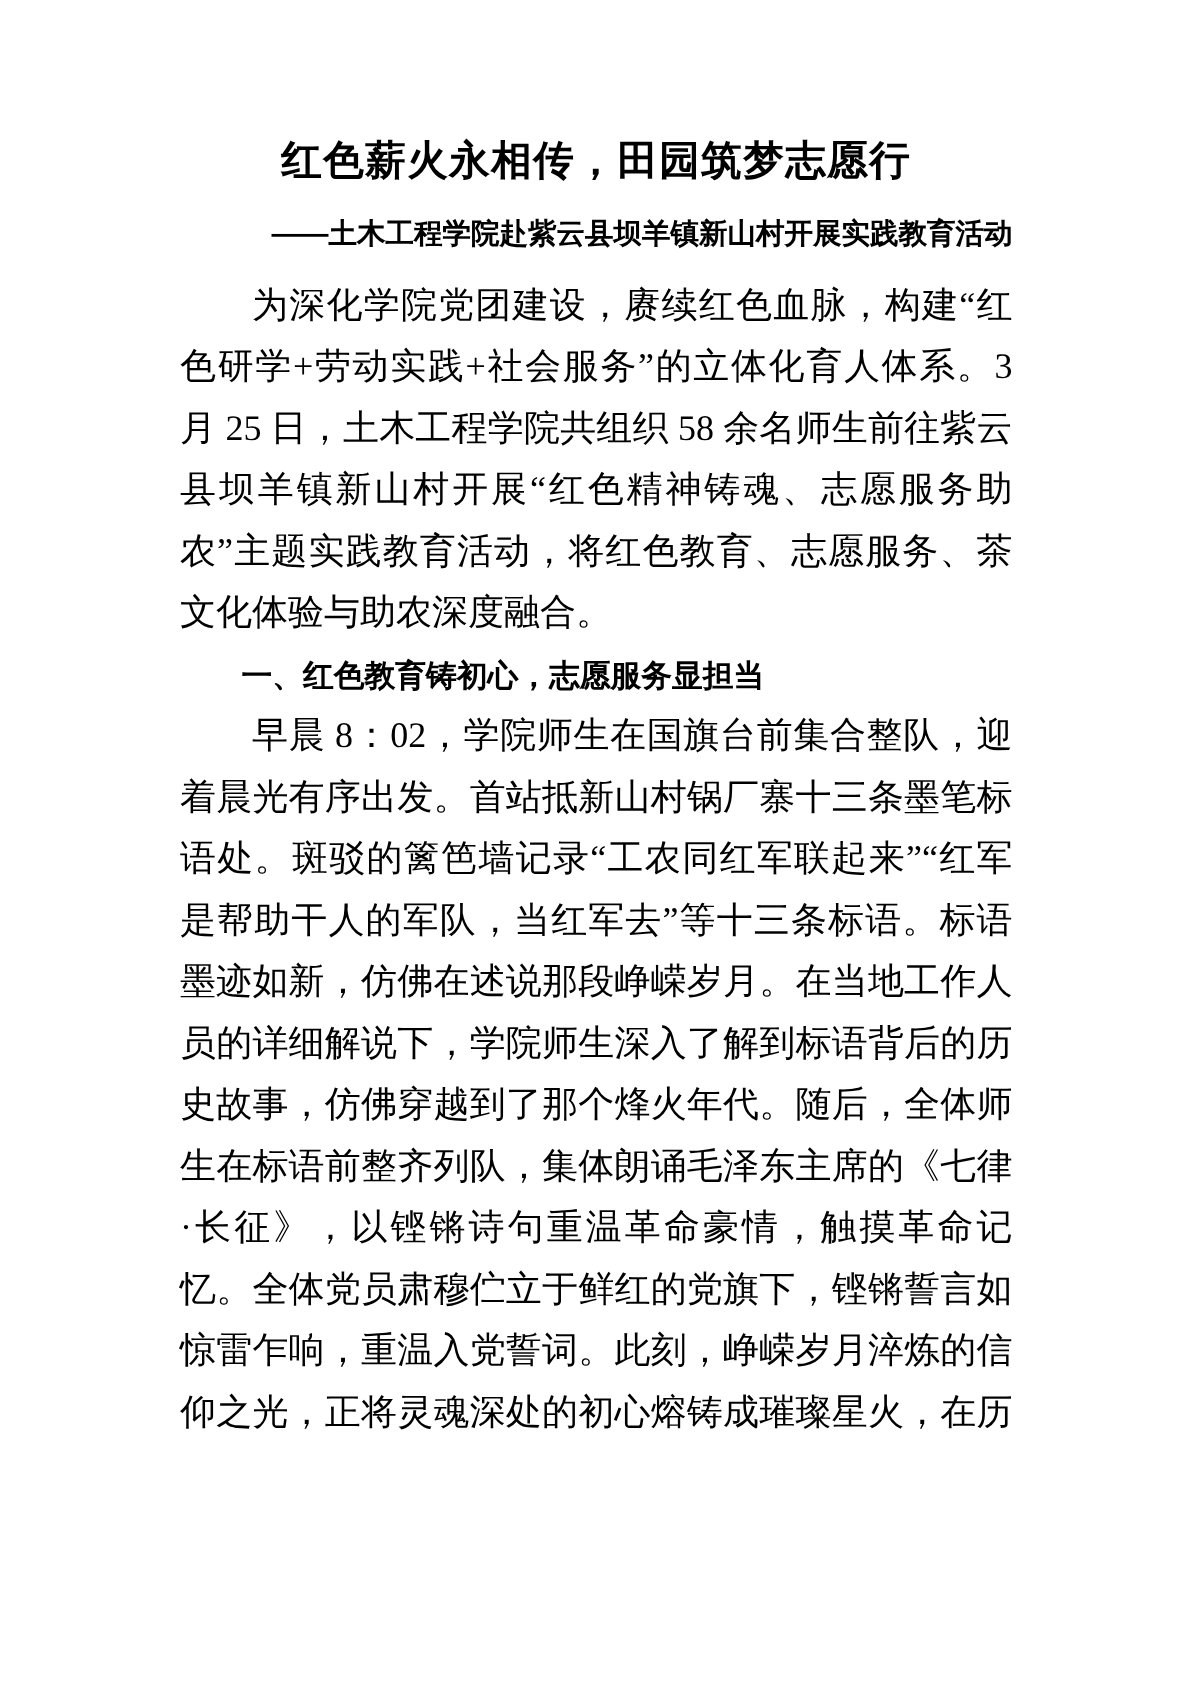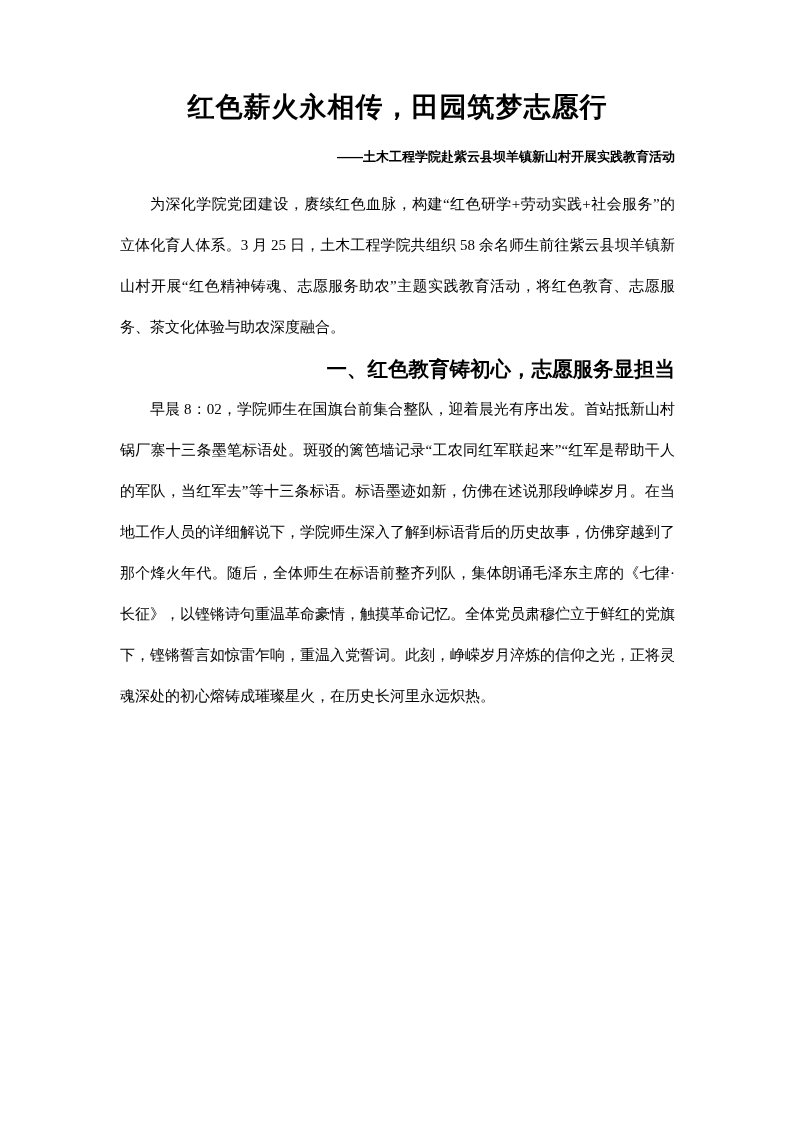--- a/index.html
+++ b/index.html
@@ -20,44 +20,44 @@
   .doc-title {
     font-size: 27px;
     font-weight: bold;
     text-align: center;
     line-height: 42px;
     letter-spacing: 1px;
     margin-bottom: 12px;
     font-family: "Liberation Serif", "DejaVu Serif", serif;
   }
   .doc-subtitle {
-    font-size: 13px;
+    font-size: 19px;
     font-weight: bold;
     text-align: right;
     line-height: 30px;
     margin-top: 14px;
     margin-bottom: 12px;
     font-family: "Liberation Sans", "DejaVu Sans", sans-serif;
   }
   .doc-body p,
   .doc-body h2 {
-    font-size: 15px;
+    font-size: 24px;
     line-height: 41px;
     text-align: justify;
     text-indent: 2em;
     word-break: break-all;
   }
   .doc-body p {
     font-weight: normal;
     font-family: "Liberation Serif", "DejaVu Serif", serif;
   }
   .doc-body h2 {
     font-size: 20.5px;
     font-weight: bold;
-    text-align: right;
+    text-align: left;
     font-family: "Liberation Sans", "DejaVu Sans", sans-serif;
   }
 </style>
 </head>
 <body>
 
 <div class="page">
   <div class="doc-content">
     <h1 class="doc-title">红色薪火永相传，田园筑梦志愿行</h1>
     <div class="doc-subtitle">——土木工程学院赴紫云县坝羊镇新山村开展实践教育活动</div>

